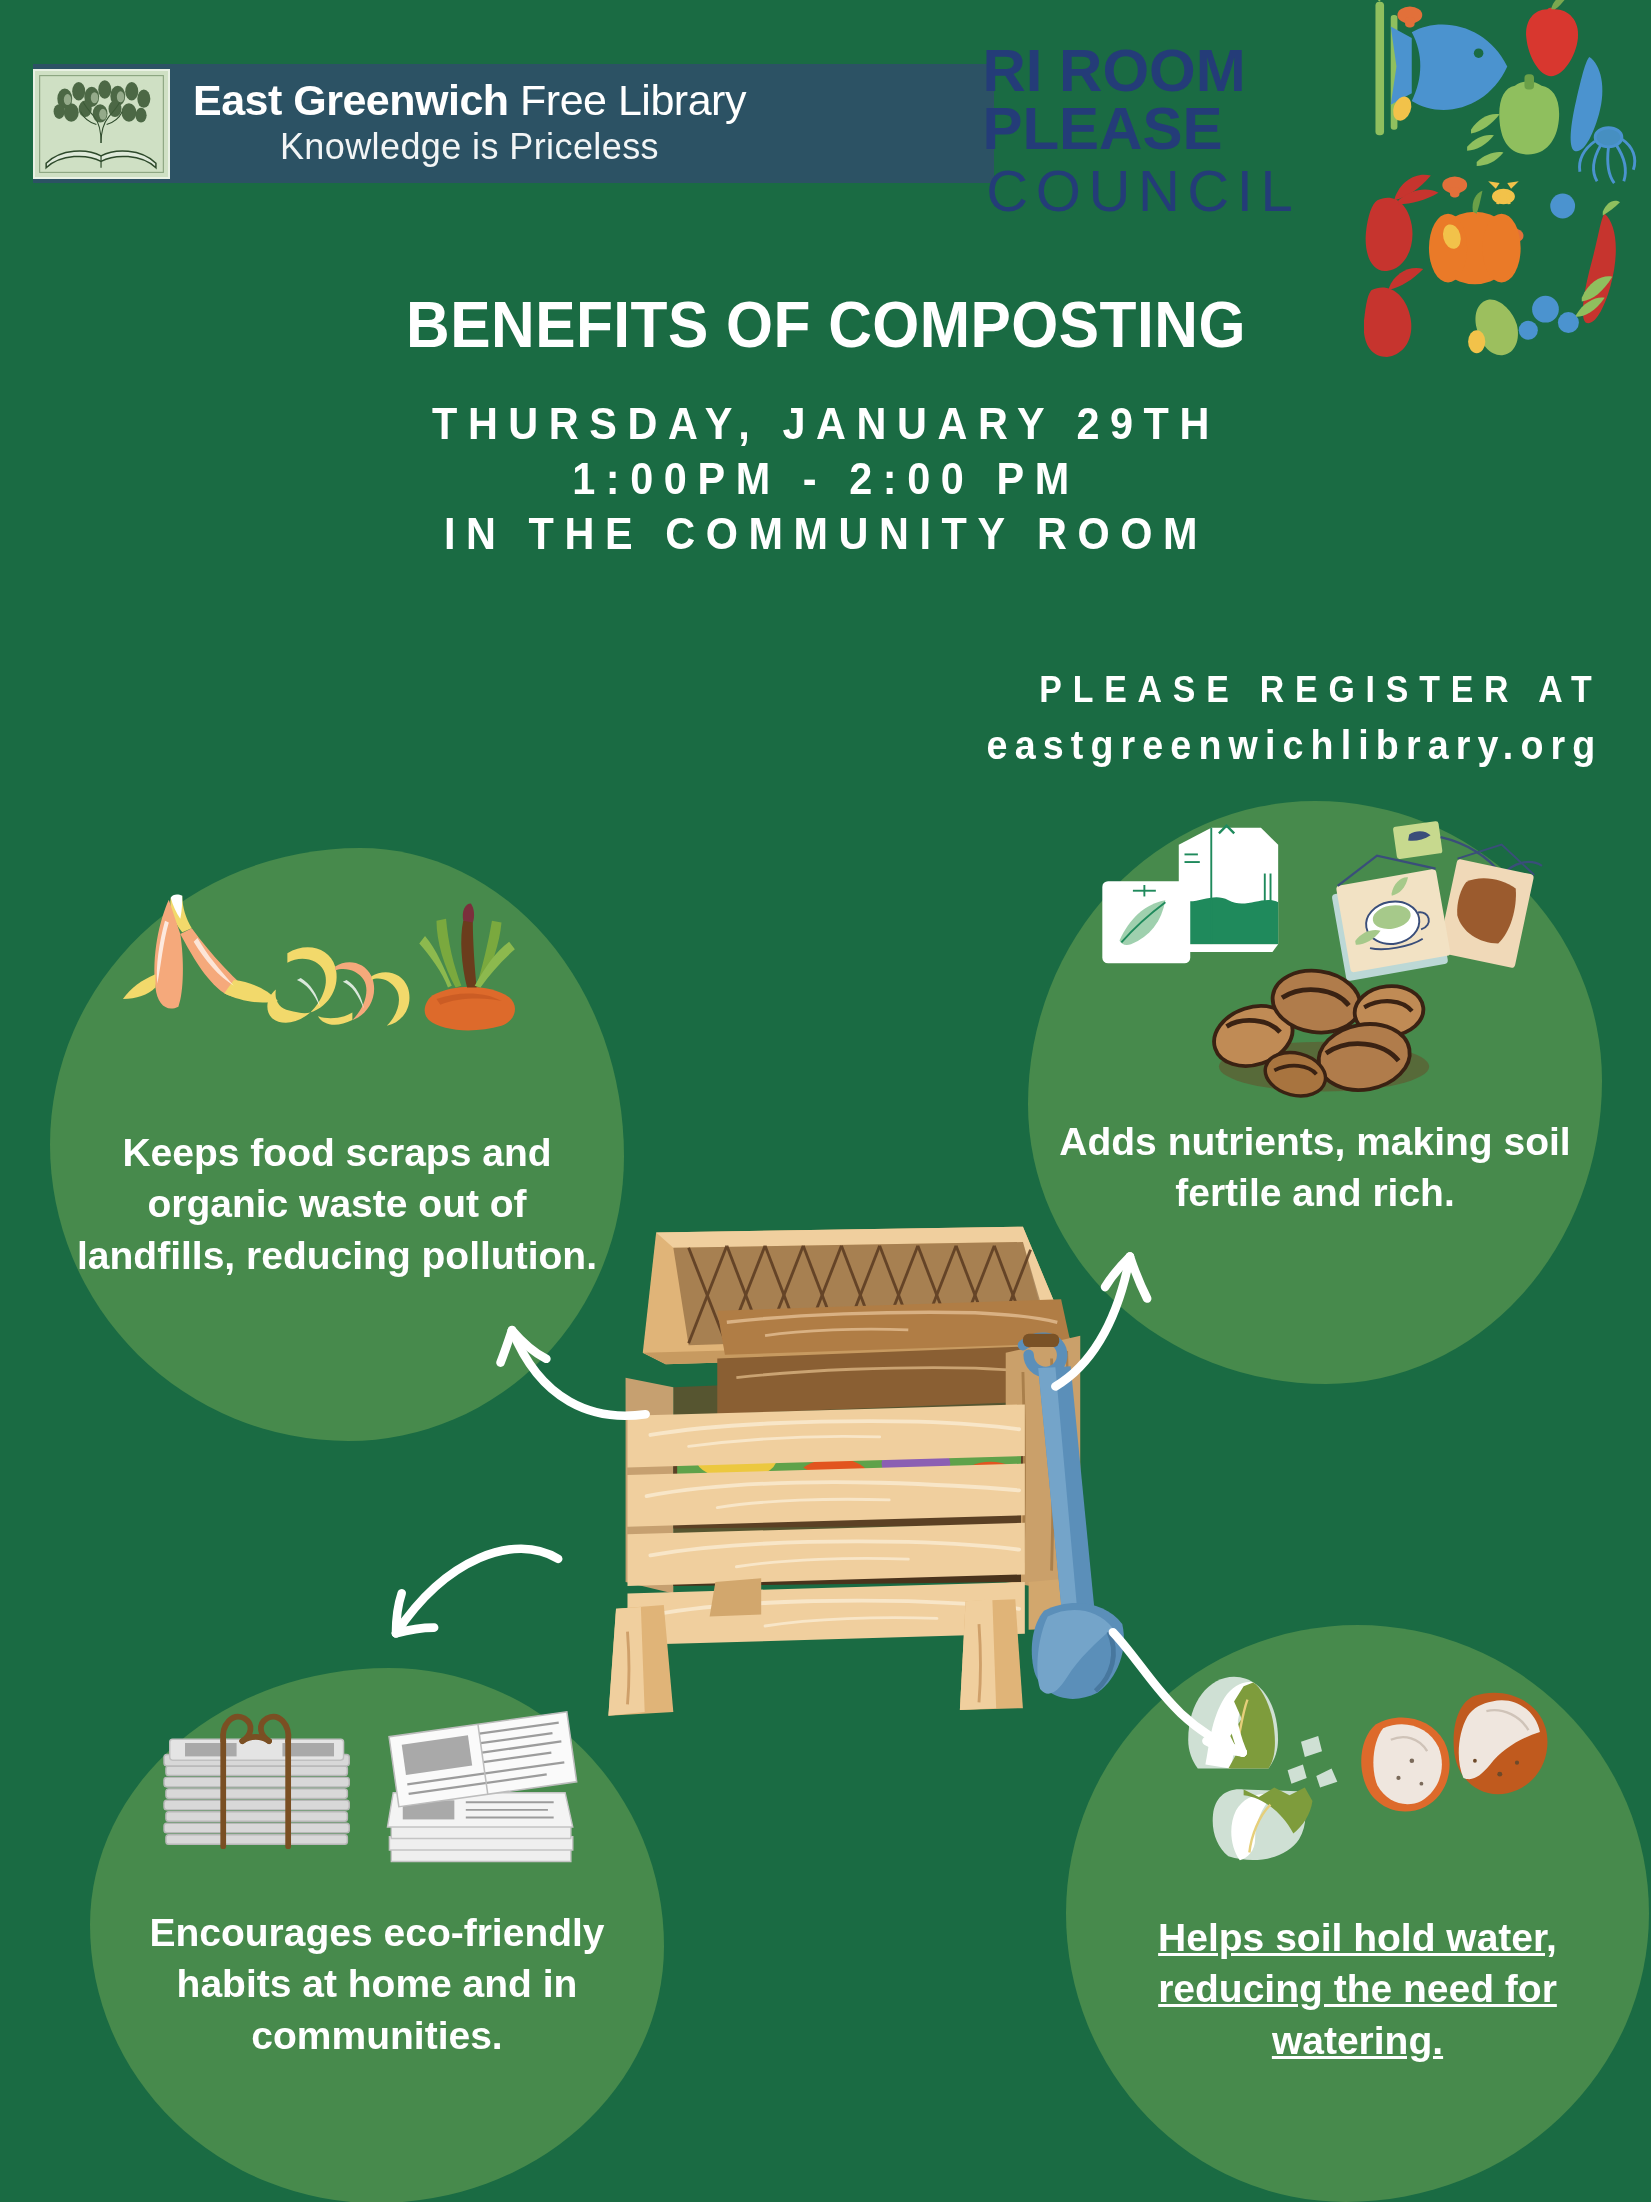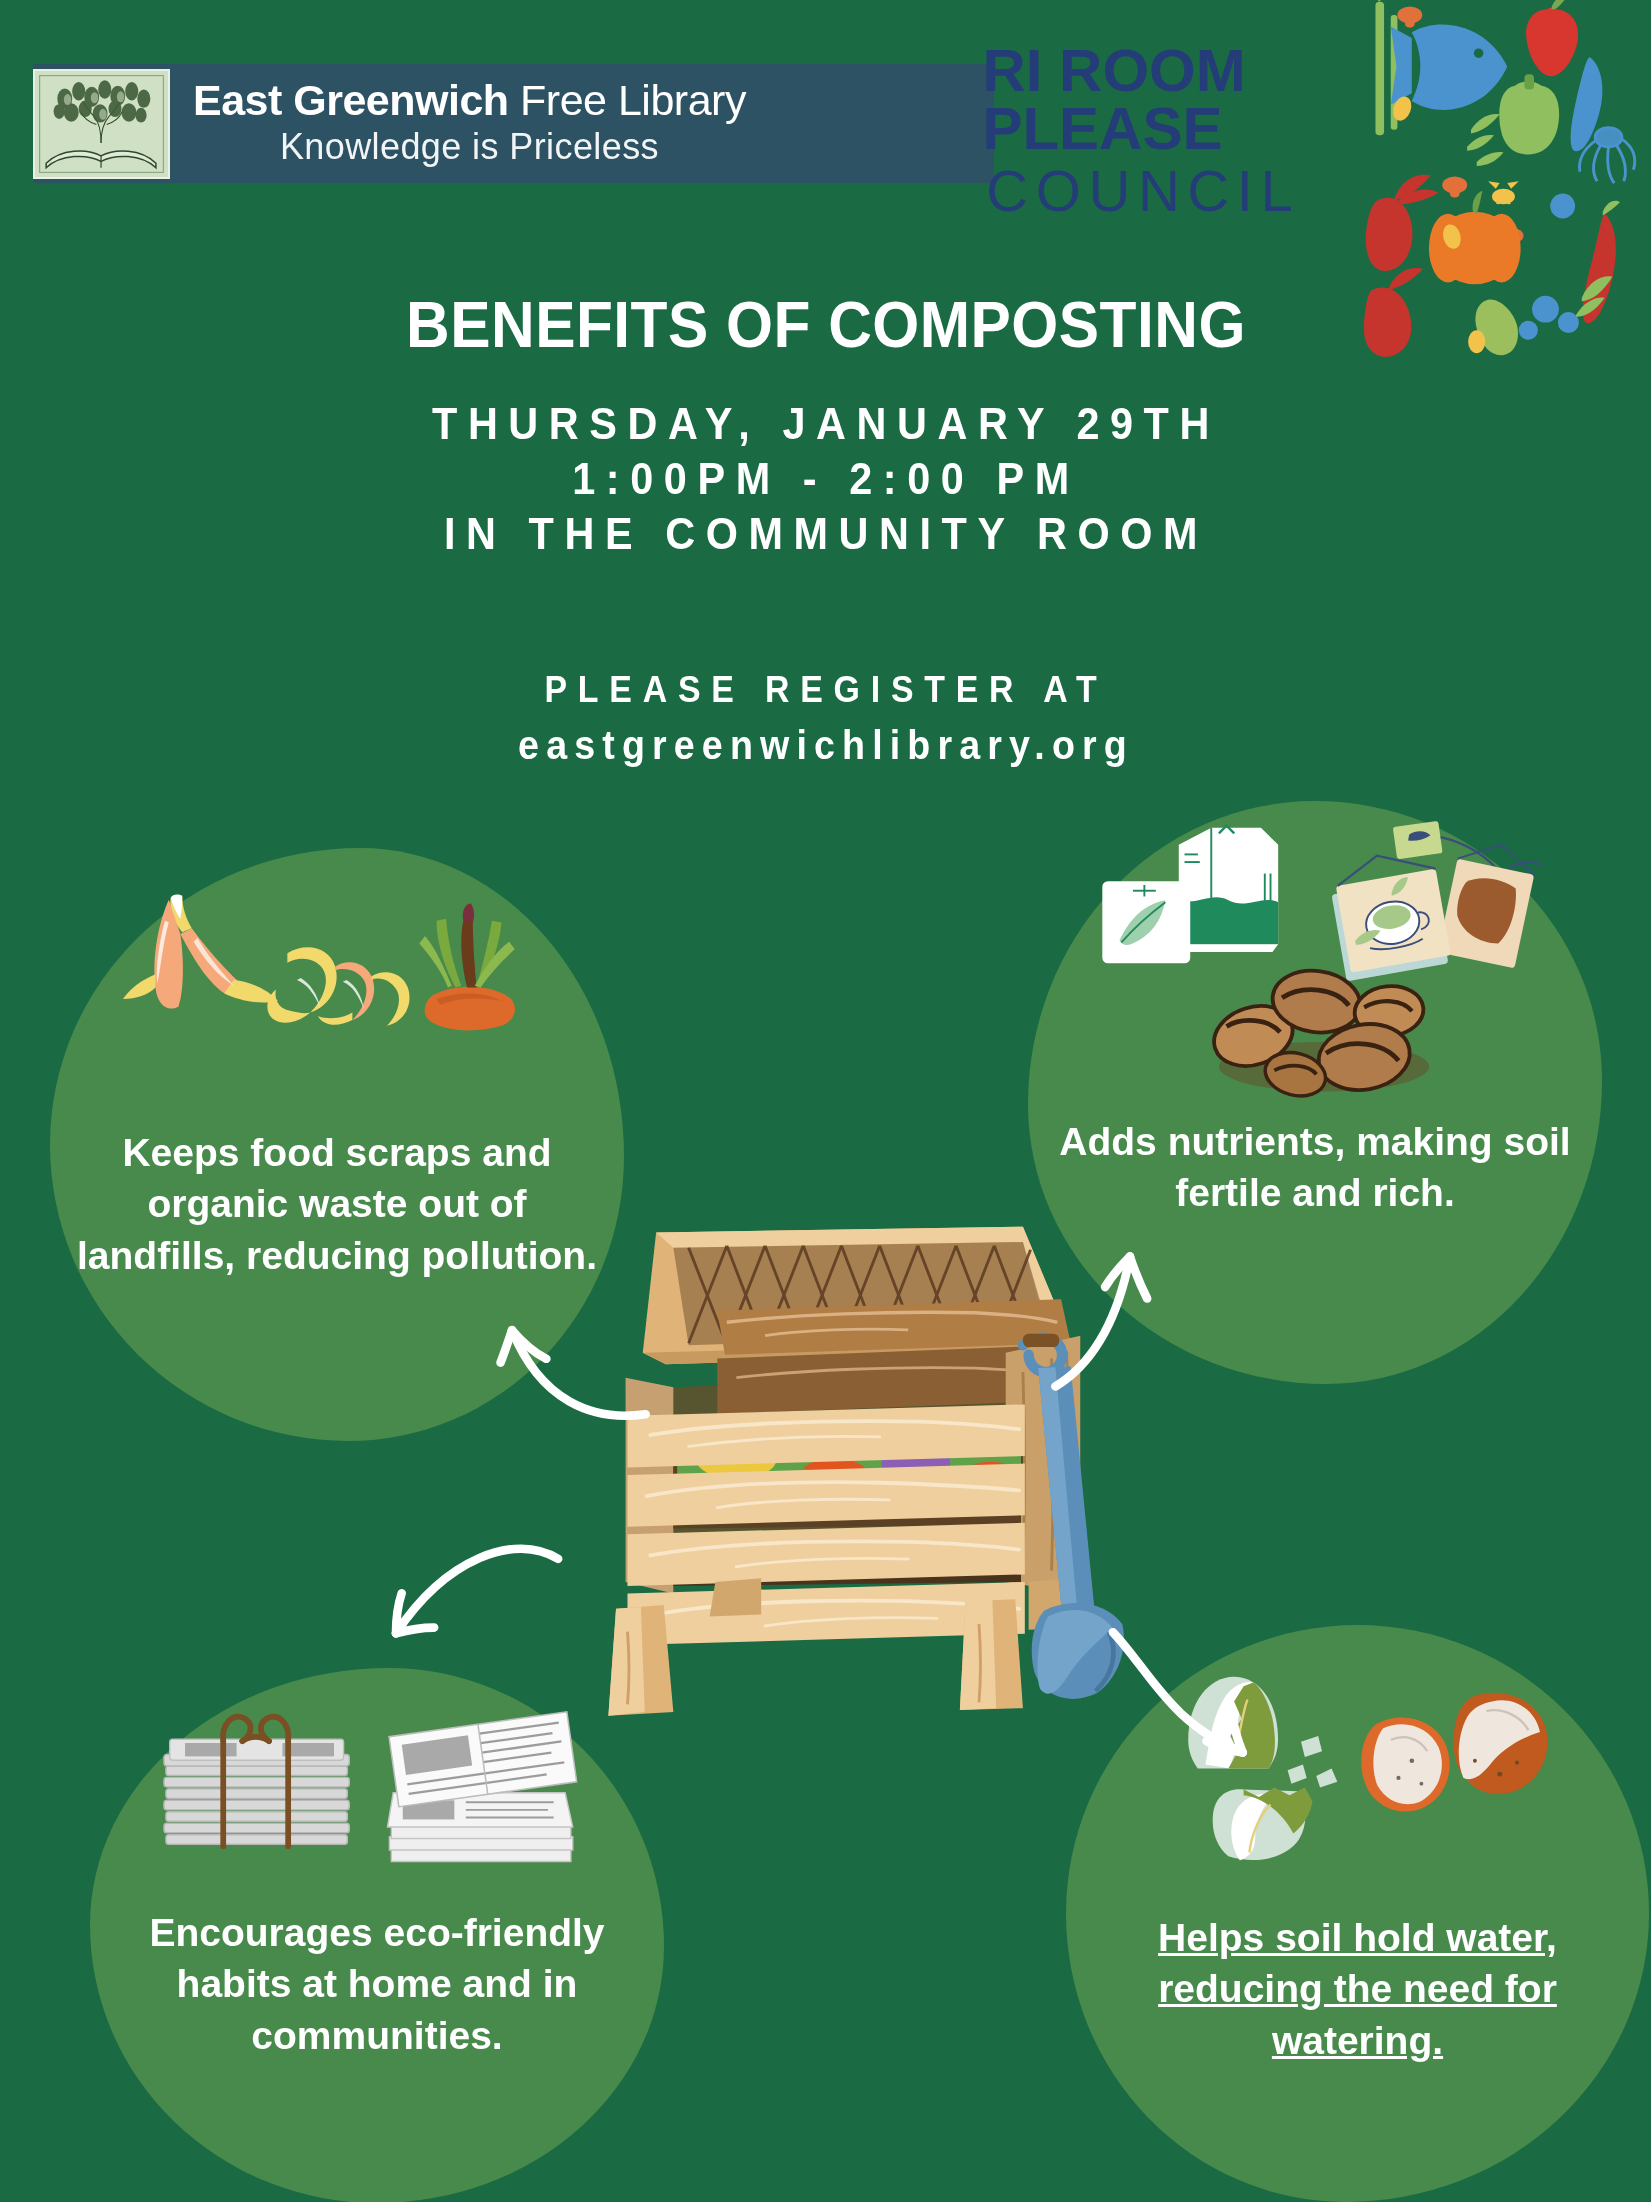--- a/index.html
+++ b/index.html
@@ -65,21 +65,21 @@
   .datelines{
     position:absolute; left:0; top:397px; width:100%;
     text-align:center; color:#ffffff;
   }
   .dateline{
     font-size:45px; font-weight:700; letter-spacing:11.5px;
     line-height:1.22; transform:scaleX(0.92); transform-origin:center;
   }
   .register{
     position:absolute; left:0; top:669px; width:100%;
-    text-align:center; color:#ffffff;
+    text-align:right; color:#ffffff;
   }
   .reg-1{
     font-size:36px; font-weight:700; letter-spacing:11.5px;
     transform:scaleX(0.94); transform-origin:center;
   }
   .reg-2{
     font-size:40px; font-weight:700; letter-spacing:7.6px;
     margin-top:11.5px; transform:scaleX(0.94); transform-origin:center;
   }
 

